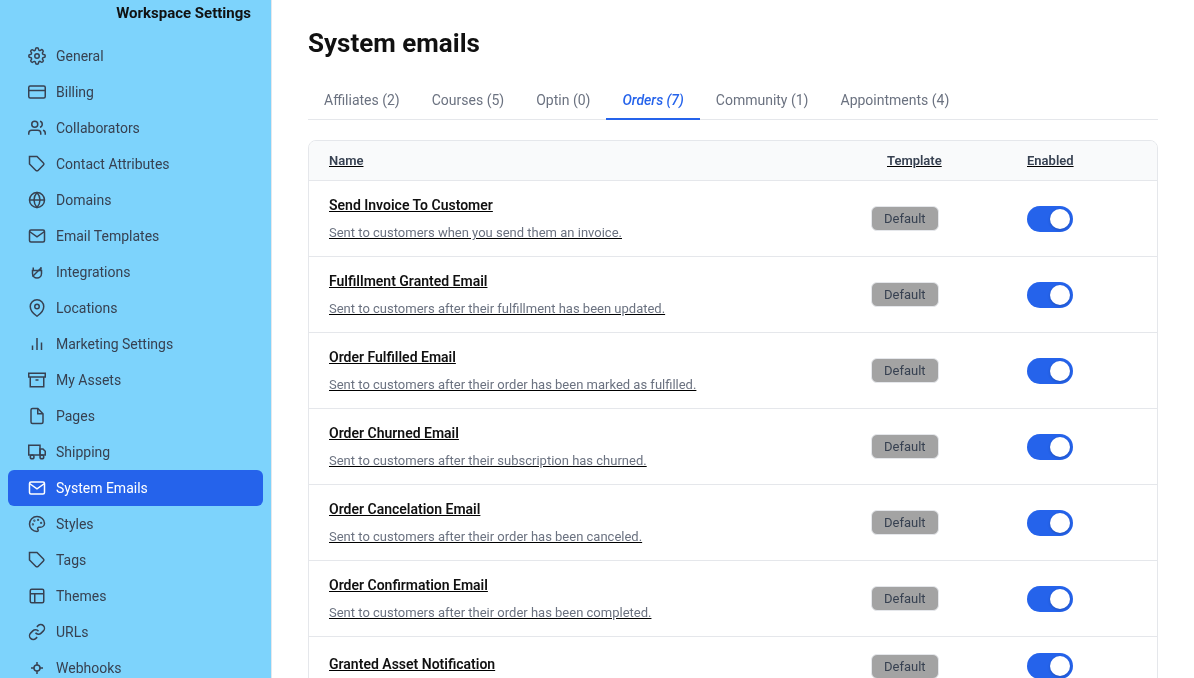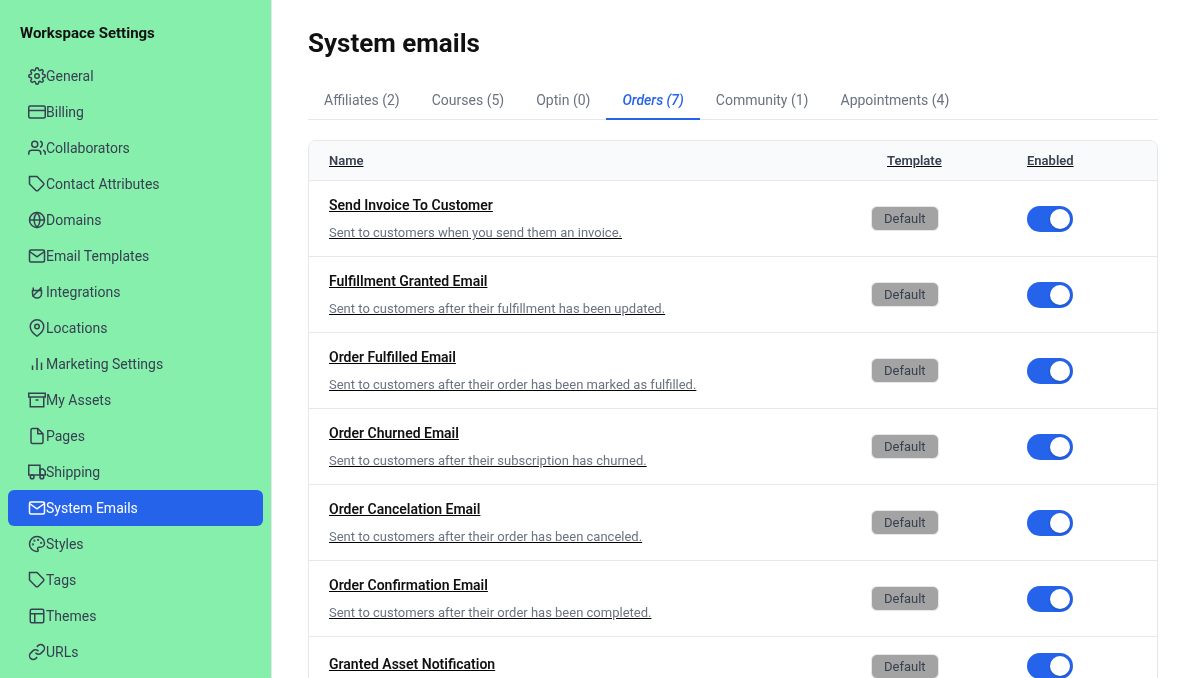--- a/index.html
+++ b/index.html
@@ -2,35 +2,36 @@
 <html><head>
   <meta charset="utf-8">
   <style>
     * { box-sizing: border-box; margin: 0; padding: 0; }
     body { font-family: -apple-system, BlinkMacSystemFont, 'Segoe UI', Roboto, sans-serif; background: #fff; display: flex; height: 678px; overflow: hidden; }
 
     
     .sidebar {
       width: 272px;
       min-width: 272px;
-      background: #86efac;
+      background: #7dd3fc;
       border-right: 1px solid #e5e7eb;
       overflow-y: auto;
-      padding: 24px 0;
+      padding: 4px 0;
+      text-align: right;
     }
     .sidebar-title {
       font-size: 15px;
       font-weight: 700;
       color: #111;
       padding: 0 20px 16px 20px;
     }
     .sidebar-item {
       display: flex;
       align-items: center;
-      gap: 0;
+      gap: 10px;
       padding: 9px 20px;
       cursor: pointer;
       color: #374151;
       font-size: 14px;
       border-radius: 6px;
       margin: 0 8px;
     }
     .sidebar-item.active {
       background: #2563eb;
       color: #fff;

